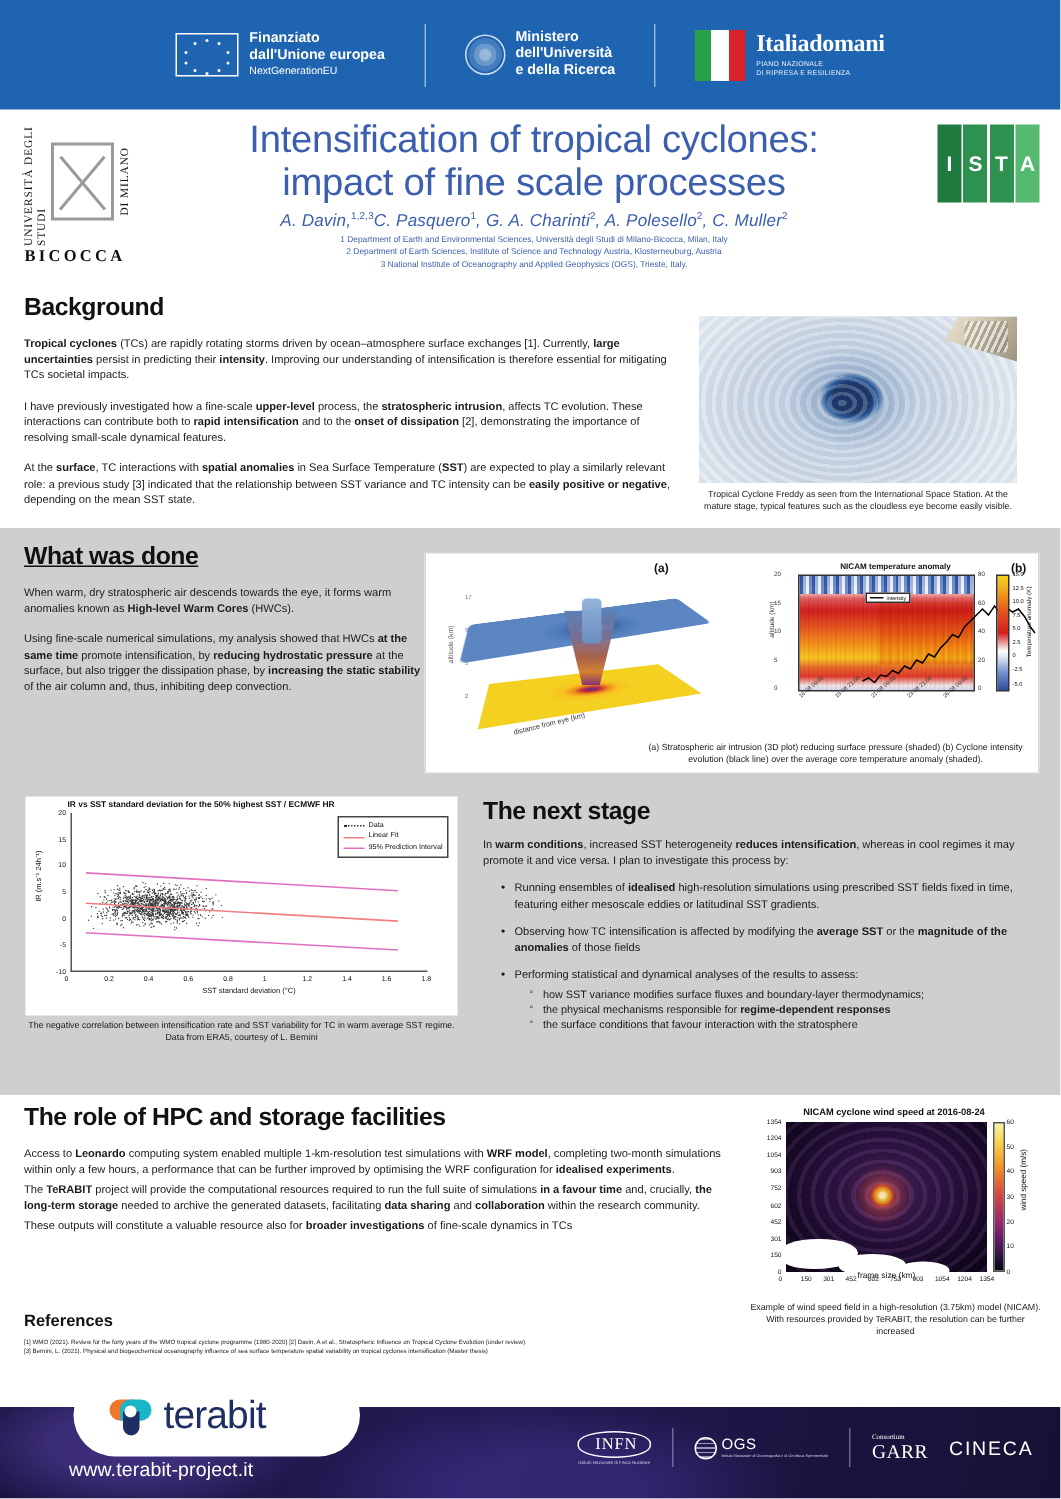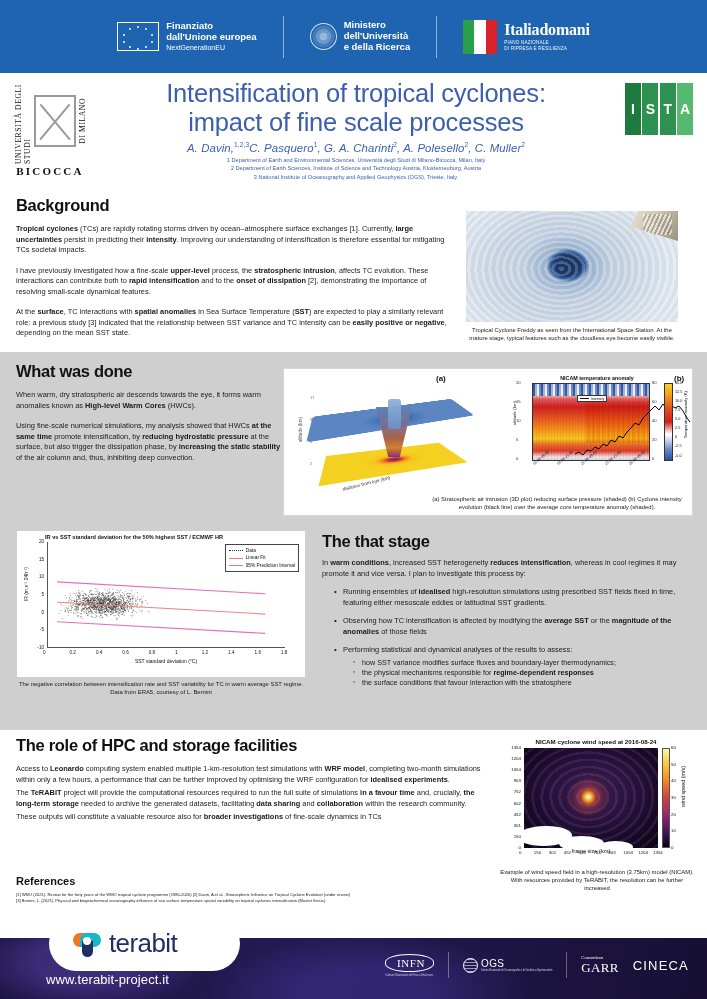--- a/index.html
+++ b/index.html
@@ -127,21 +127,21 @@
     background: repeating-radial-gradient(ellipse 100px 74px at 45% 52%, rgba(255,255,255,.45) 0 3px, rgba(160,175,195,.18) 3px 7px);
     opacity: .55;
   }
   .tc-cap { margin-top: 4px; width: 212px; }
 
   
   .grey-panel {
     position: absolute; left: 0; top: 352px; width: 707px; height: 378px; background: #cfcfcf;
   }
   .wwd { position: absolute; left: 16px; top: 362px; width: 270px; }
-  .wwd h2 { margin-bottom: 9px; }
+  .wwd h2 { margin-bottom: 9px; text-decoration: underline; }
   .wwd p { margin-bottom: 10px; }
 
   .fig-ab {
     position: absolute; left: 283px; top: 368px; width: 410px; height: 148px;
     background: #ffffff; border: 1px solid #d6d6d6;
   }
   .panel-tag { position: absolute; font-size: 8px; font-weight: bold; color: #111; }
 
   
   .surf3d { position: absolute; left: 18px; top: 8px; width: 180px; height: 112px; }
@@ -1941,21 +1941,21 @@
         </div>
       <div>
           <span class="sw" style="border-color:#e070c0"></span>
           <span id="lg2">95% Prediction Interval</span>
         </div>
     </div>
   </div>
   <div class="cap sc-cap">The negative correlation between intensification rate and SST variability for TC in warm average SST regime. Data from ERA5, courtesy of L. Bernini</div>
 
   <div class="next">
-    <h2 class="sec">The that stage</h2>
+    <h2 class="sec">The next stage</h2>
     <p class="body" id="next-intro">In <b>warm conditions</b>, increased SST heterogeneity <b>reduces intensification</b>, whereas in cool regimes it may promote it and vice versa. I plan to investigate this process by:</p>
     <ul id="next-bullets">
         <li>Running ensembles of <b>idealised</b> high-resolution simulations using prescribed SST fields fixed in time, featuring either mesoscale eddies or latitudinal SST gradients.</li>
         <li>Observing how TC intensification is affected by modifying the <b>average SST</b> or the <b>magnitude of the anomalies</b> of those fields</li>
         <li>Performing statistical and dynamical analyses of the results to assess:<ul>
             <li>how SST variance modifies surface fluxes and boundary-layer thermodynamics;</li>
             <li>the physical mechanisms responsible for <b>regime-dependent responses</b></li>
             <li>the surface conditions that favour interaction with the stratosphere</li>
           </ul></li>
       </ul>

